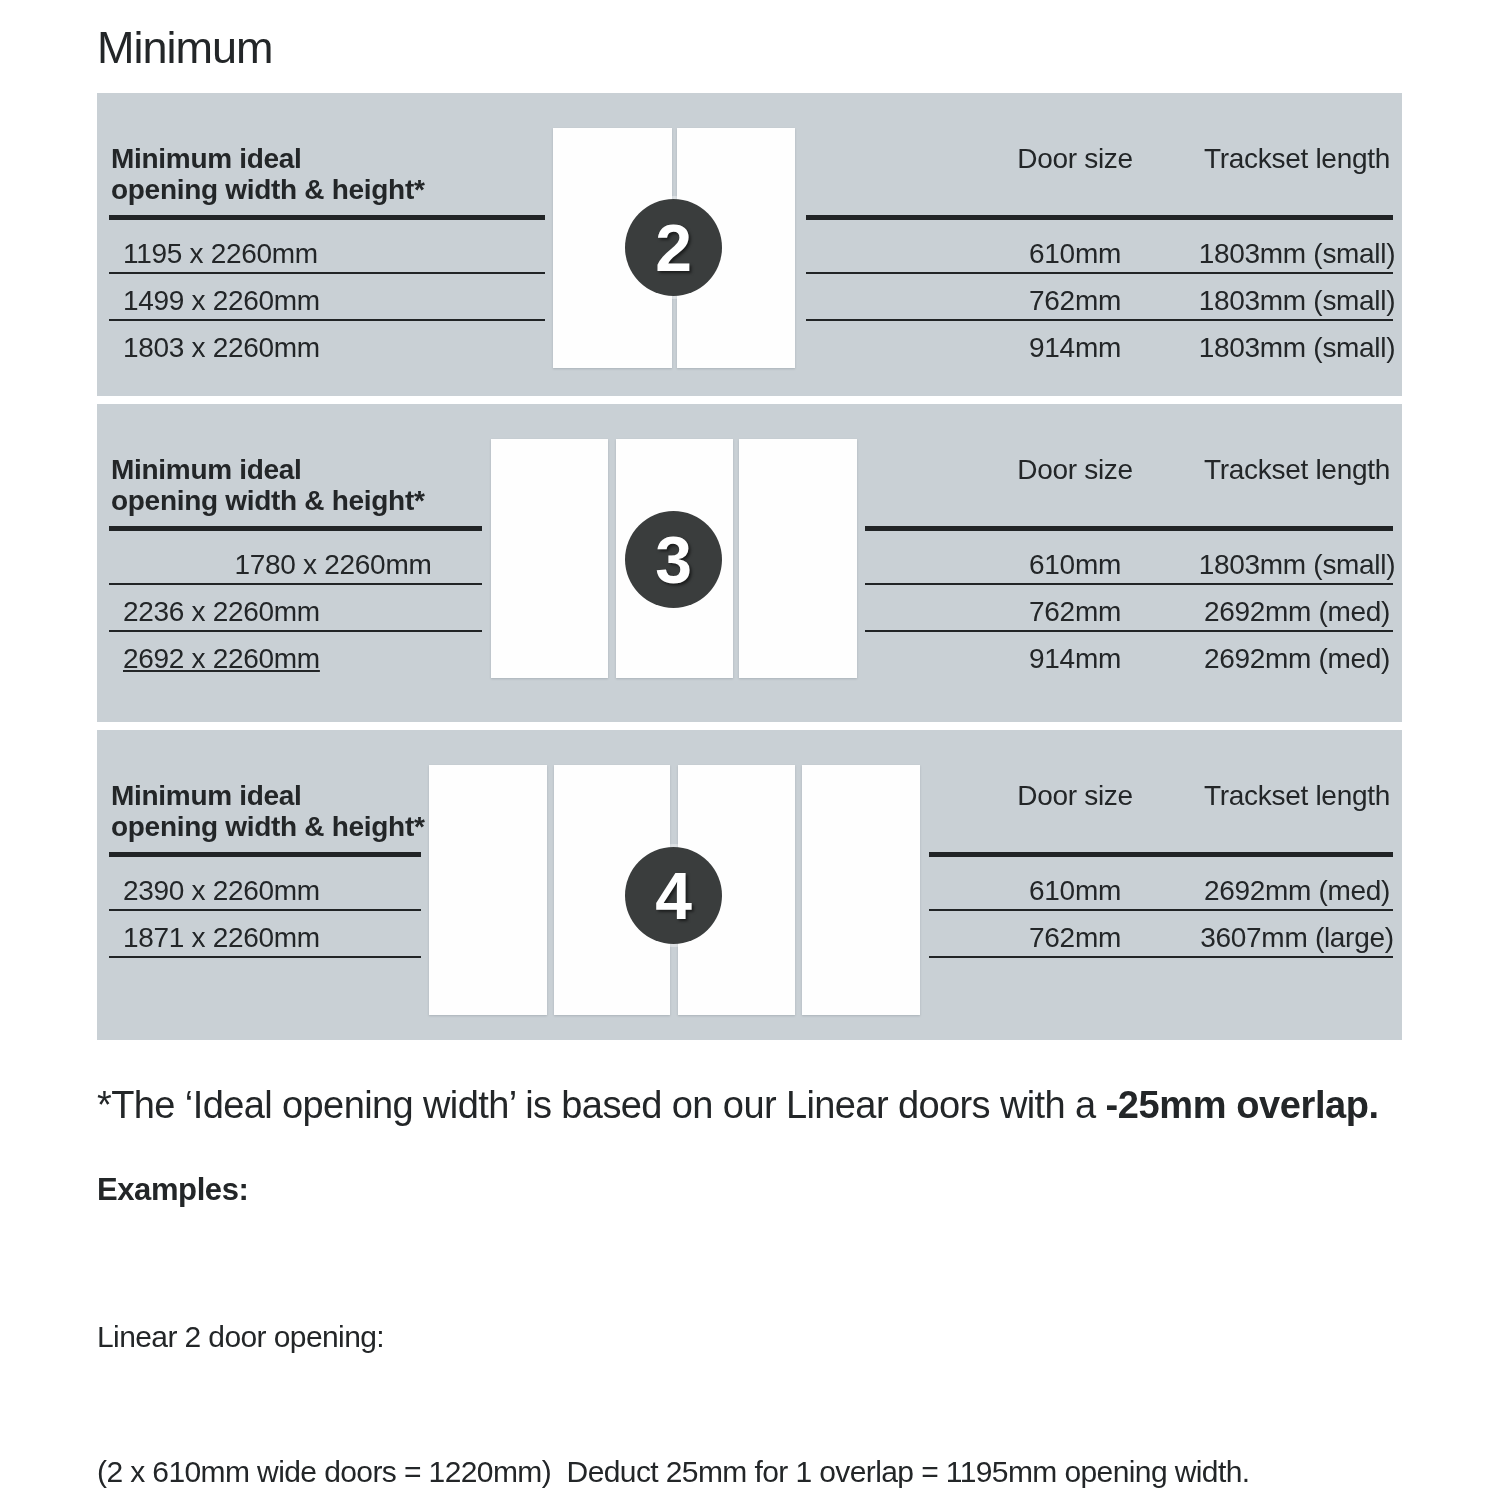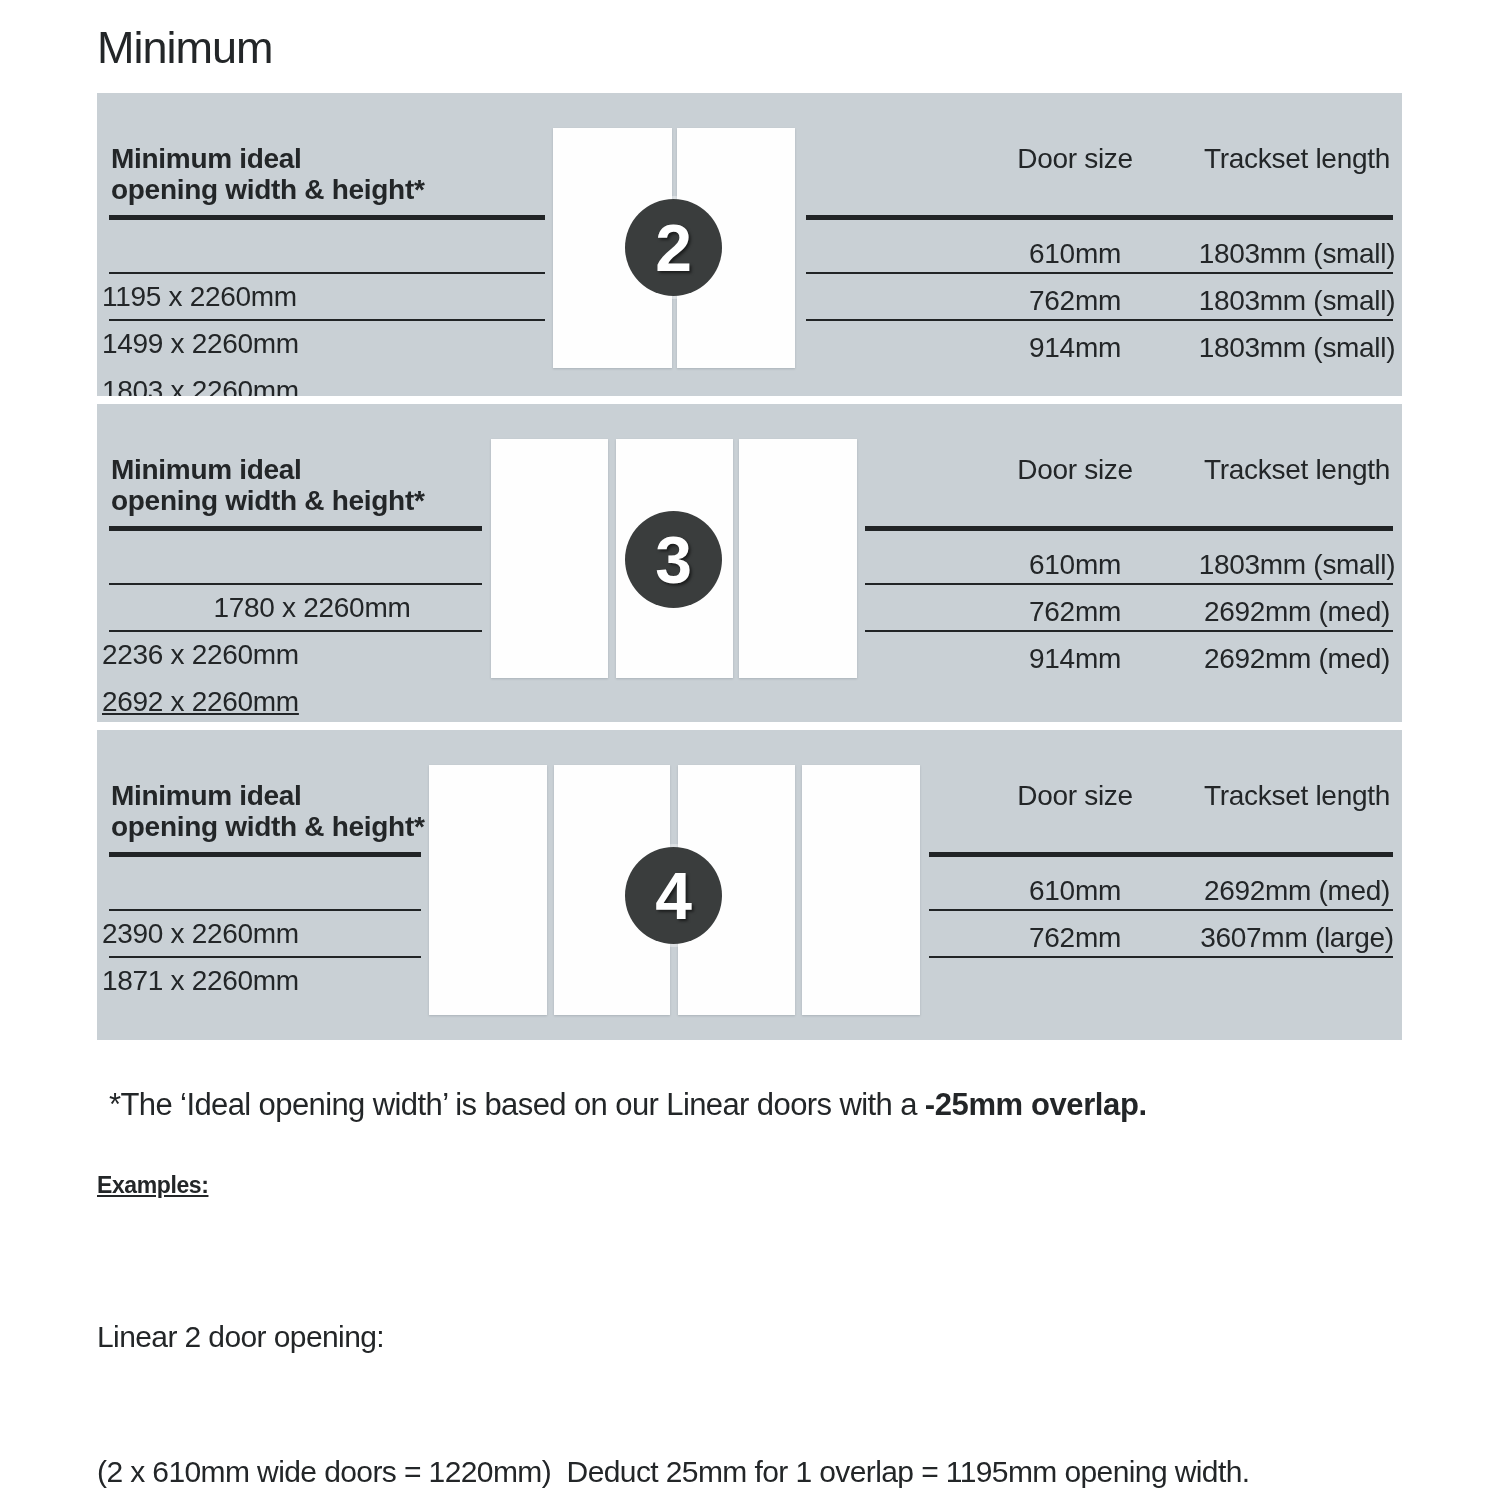--- a/index.html
+++ b/index.html
@@ -40,22 +40,22 @@
   .sec{position:absolute;left:0;right:0;}
   .lt-header{
     position:absolute;left:14px;top:50px;
     font-size:28px;font-weight:bold;line-height:31px;
     letter-spacing:-0.3px;
   }
   .rule{position:absolute;background:var(--rule);}
   .rule.thick{height:5px;top:122px;}
   .rule.thin{height:2px;}
   .lrow{
-    position:absolute;left:5px;width:420px;height:46px;
-    line-height:46px;font-size:28px;letter-spacing:-0.3px;margin-top:43px;
+    position:absolute;left:26px;width:420px;height:46px;
+    line-height:46px;font-size:28px;letter-spacing:-0.3px;
   }
   .rhead{
     position:absolute;top:50px;line-height:31px;font-size:28px;
     text-align:center;white-space:nowrap;letter-spacing:-0.3px;
   }
   .rrow{
     position:absolute;height:46px;line-height:46px;font-size:28px;
     text-align:center;white-space:nowrap;letter-spacing:-0.3px;
   }
   .col-door{left:873px;width:210px;}
@@ -68,26 +68,26 @@
     position:absolute;width:97px;height:97px;border-radius:50%;
     background:var(--badge-bg);
     box-shadow:0 0 0 3px rgba(255,255,255,0.35);
     display:flex;align-items:center;justify-content:center;
     color:#fff;font-size:66px;font-weight:bold;
     text-shadow:2px 2px 3px rgba(0,0,0,0.55);
     letter-spacing:0;
   }
   .footnote{
     position:absolute;left:97px;top:1086px;
-    font-size:31px;line-height:38px;letter-spacing:-0.6px;margin-left:12px;
+    font-size:38px;line-height:38px;letter-spacing:-0.6px;
   }
   .footnote b{letter-spacing:-0.4px;}
   .examples-heading{
     position:absolute;left:97px;top:1172px;
-    font-size:23px;font-weight:bold;letter-spacing:-0.4px;text-decoration:underline;
+    font-size:31px;font-weight:bold;letter-spacing:-0.4px;
   }
   .example-lines{
     position:absolute;left:97px;top:1224px;
     font-size:30px;line-height:45px;
     white-space:pre-wrap;letter-spacing:-0.6px;
   }
   .example-lines div{height:45px;}
 </style>
 </head>
 <body>

